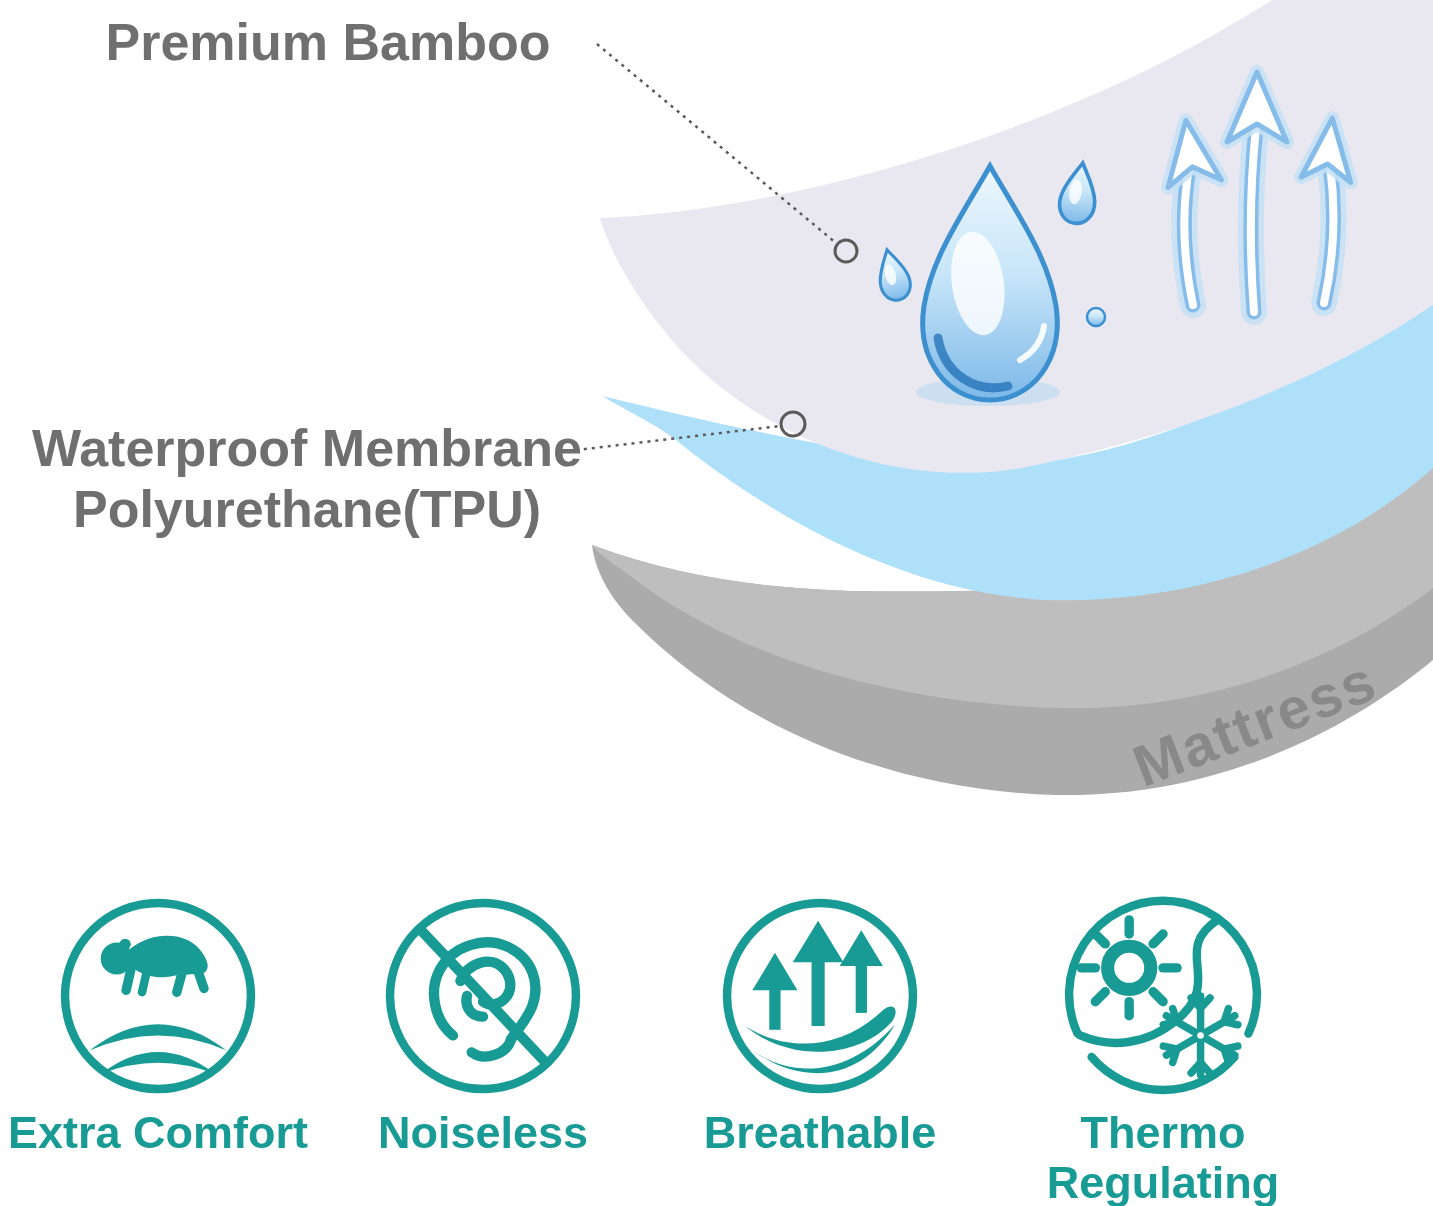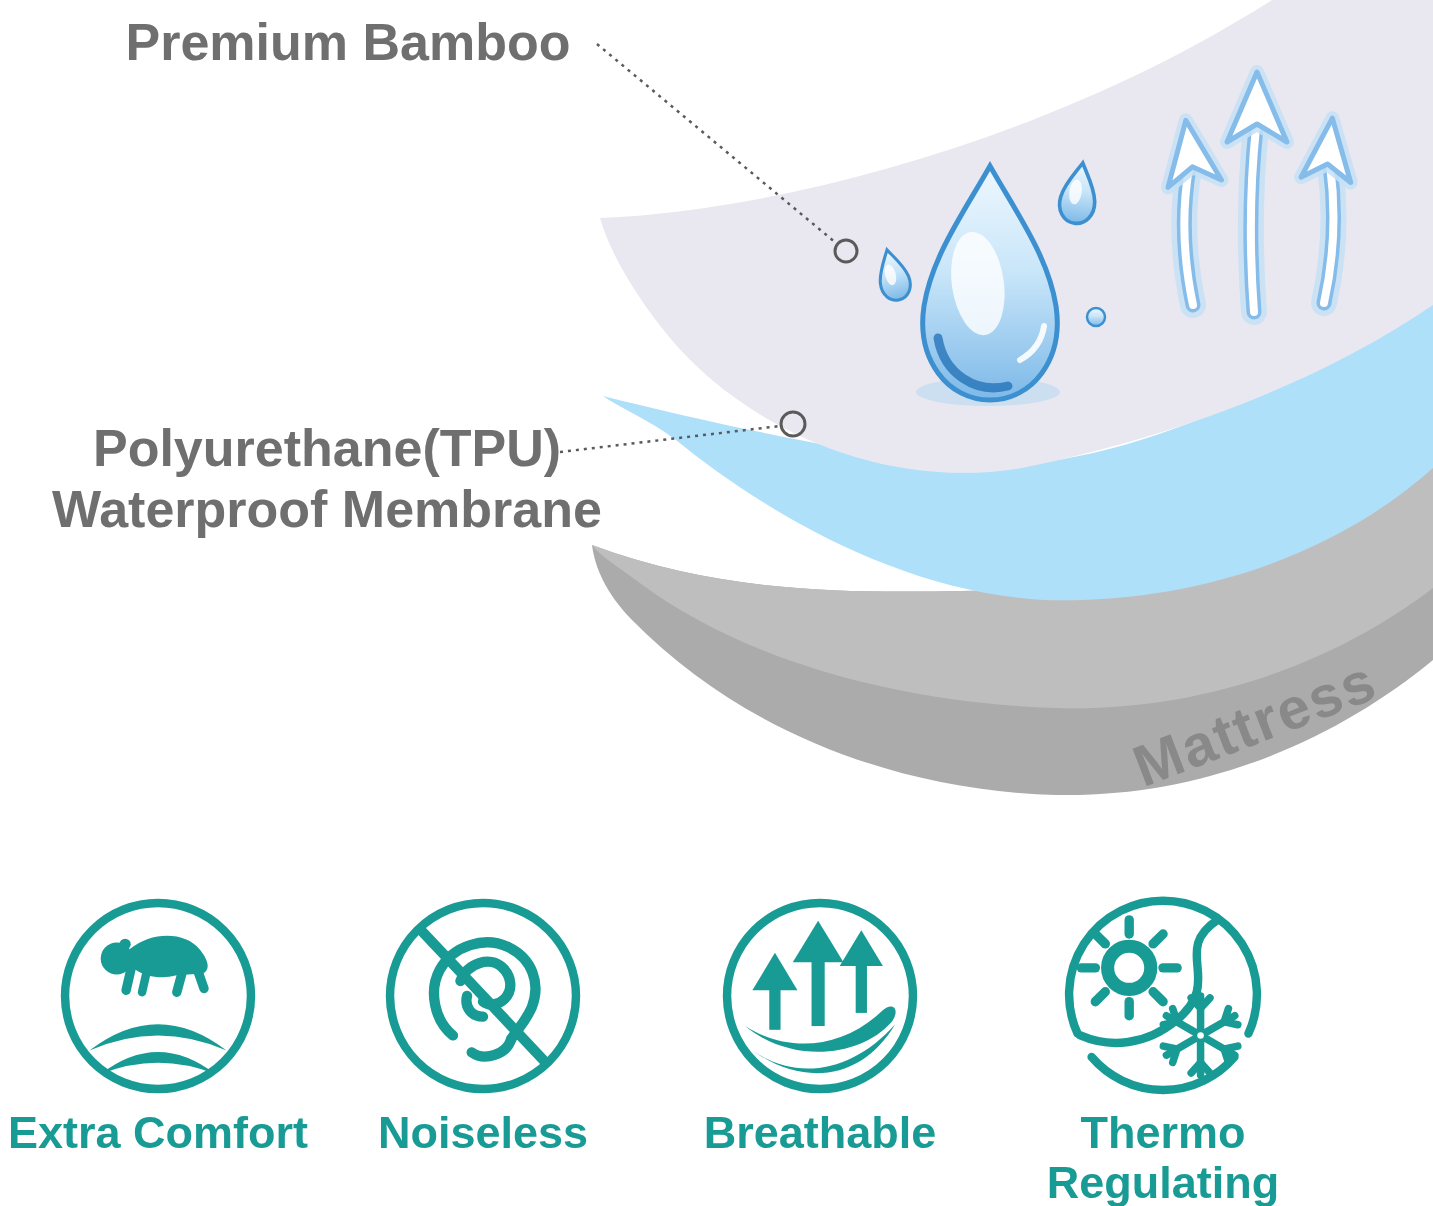--- a/index.html
+++ b/index.html
@@ -1,20 +1,20 @@
 <!DOCTYPE html>
 <html><head>
 <meta charset="utf-8">
 <style>
   html,body{margin:0;padding:0;background:#ffffff;}
   .canvas{position:relative;width:1433px;height:1206px;background:#ffffff;overflow:hidden;
           font-family:"Liberation Sans", sans-serif;}
   .scene{position:absolute;left:0;top:0;}
   .glabel{position:absolute;color:#6f6f6f;font-weight:bold;text-align:center;
-          font-size:52px;line-height:1.18;letter-spacing:0px;margin-left:20px;}
+          font-size:52px;line-height:1.18;letter-spacing:0px;}
   .glabel .ln{display:block;}
   .feature{position:absolute;top:888px;width:360px;display:flex;flex-direction:column;align-items:center;}
   .ficon{width:216px;height:216px;display:block;}
   .flabel{margin-top:4px;color:#189b94;font-weight:bold;font-size:45px;line-height:1.12;
           text-align:center;white-space:normal;}
   .leader{stroke:#5a5a5a;stroke-width:2.5;stroke-dasharray:3 5;fill:none;}
   .leader-dot{fill:none;stroke:#5a5a5a;stroke-width:3;}
   .ar-glow{stroke:#c6e1f6;stroke-width:26;fill:none;stroke-linecap:round;opacity:.85;}
   .ar-mid{stroke:#85bce9;stroke-width:15;fill:none;stroke-linecap:round;}
   .ar-core{stroke:#ffffff;stroke-width:8;fill:none;stroke-linecap:round;}
@@ -111,22 +111,22 @@
     <g>
       <path class="leader" d="M 560 452 L 780 426"></path>
       <circle class="leader-dot" cx="793" cy="424" r="12"></circle>
     </g>
   </svg>
 
   <div class="glabel" style="left:38px;top:12px;width:580px;">
     <span class="ln">Premium Bamboo</span>
   </div>
   <div class="glabel" style="left:0px;top:418px;width:614px;">
+    <span class="ln">Waterproof Membrane</span>
     <span class="ln">Polyurethane(TPU)</span>
-    <span class="ln">Waterproof Membrane</span>
   </div>
 
   <div class="feature" style="left:-22px;">
     <svg class="ficon" viewBox="-115 -115 230 230">
       <circle class="t-stroke" r="99" stroke-width="9"></circle>
       <path class="t-fill" d="M -73 58 Q 0 2 73 58 Q 0 26 -73 58 Z"></path>
       <path class="t-fill" d="M -61 83 Q 0 36 61 83 Q 0 59 -61 83 Z"></path>
       <g transform="translate(2,-30)">
         <circle class="t-fill" cx="-46" cy="-10" r="17"></circle>
         <circle class="t-fill" cx="-37" cy="-25" r="6"></circle>

